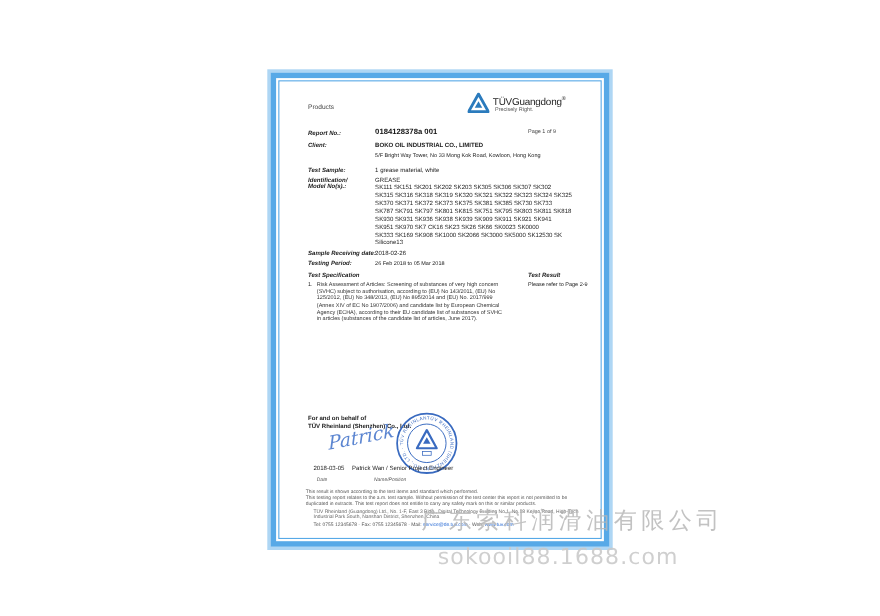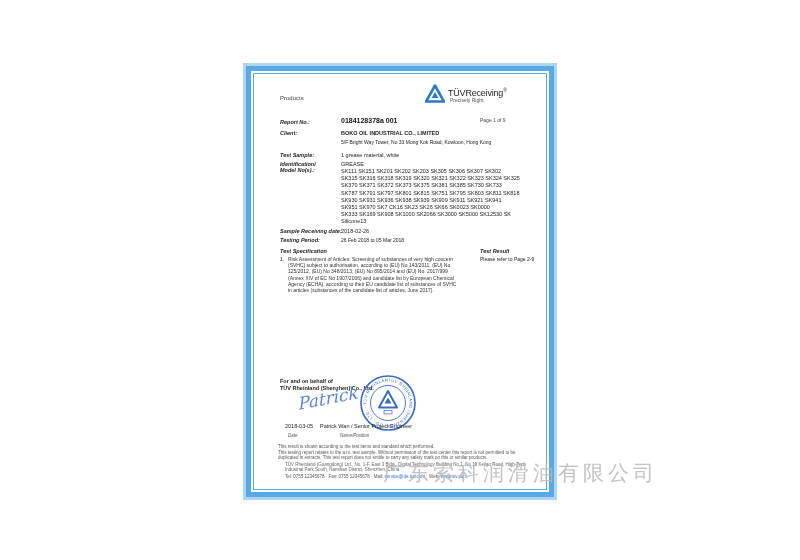--- a/index.html
+++ b/index.html
@@ -55,21 +55,21 @@
   <div class="page">
     <div class="content">
 
       <div class="abs products">Products</div>
 
       <svg class="abs logo-tri" width="20" height="19" viewBox="0 0 20 19">
         <polygon points="10,1.5 19,17.5 1,17.5" fill="none" stroke="#2b7bbd" stroke-width="2.6" stroke-linejoin="round"></polygon>
         <polygon points="10,8 13.4,14 6.6,14" fill="#2b7bbd"></polygon>
       </svg>
       <div class="abs logo-text">
-        <span class="tuv">TÜV</span><span>Receiving</span><span class="reg">®</span>
+        <span class="tuv">TÜV</span><span>Guangdong</span><span class="reg">®</span>
       </div>
       <div class="abs tagline">Precisely Right.</div>
 
       <div class="abs lbl" style="left:34px;top:53px;">Report No.:</div>
       <div class="abs repval">0184128378a 001</div>
       <div class="abs pageind">Page 1 of 9</div>
 
       <div class="abs lbl" style="left:34px;top:64px;">Client:</div>
       <div class="abs val b" style="left:95px;top:64px;">BOKO OIL INDUSTRIAL CO., LIMITED</div>
       <div class="abs val" style="left:95px;top:73px;font-size:5px;">5/F Bright Way Tower, No 33 Mong Kok Road, Kowloon, Hong Kong</div>
@@ -135,14 +135,15 @@
 
       <div class="abs addr" style="left:39px;top:396px;">TÜV Rheinland (Guangdong) Ltd., No. 1-F, East 3 Bldg., Digital Technology Building No.1, No.18 Kejiao Road, High-Tech Industrial Park South, Nanshan District, Shenzhen, China</div>
       <div class="abs tiny" style="left:39px;top:408px;">
         <span>Tel: 0755 12345678 · Fax: 0755 12345678 · Mail: </span><span class="link">service@de.tuv.com</span><span> · Web: </span><span class="link">www.tuv.com</span>
       </div>
 
     </div>
   </div>
 
   <div class="wm1">广东索科润滑油有限公司</div>
+  <div class="wm2">sokooil88.1688.com</div>
 
 </div>
 
 </body></html>

